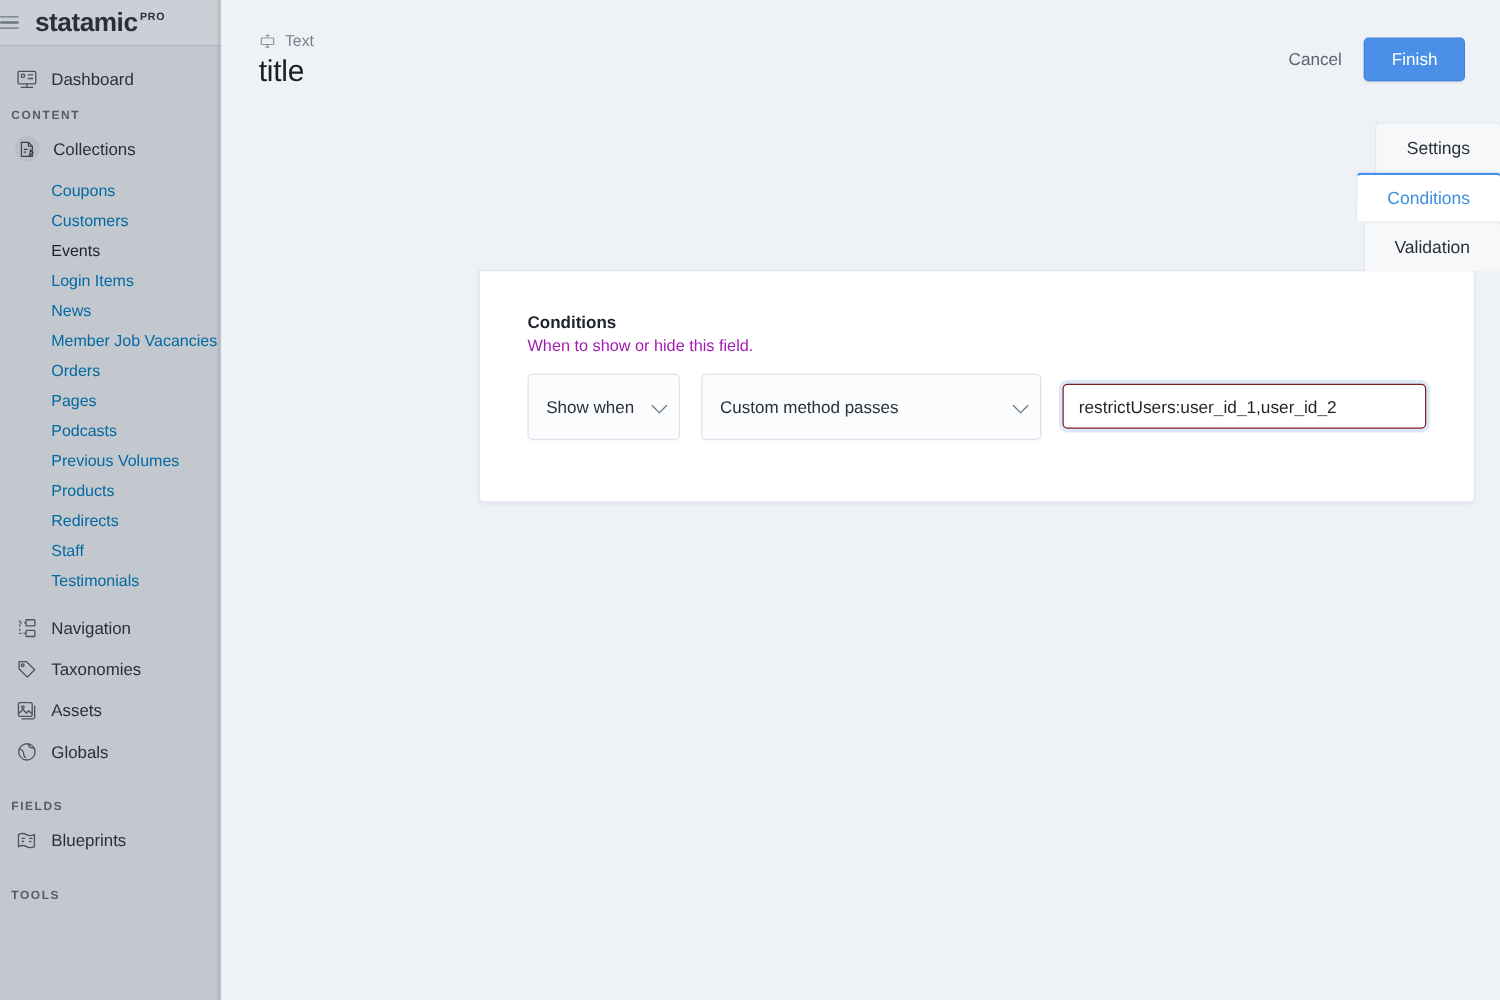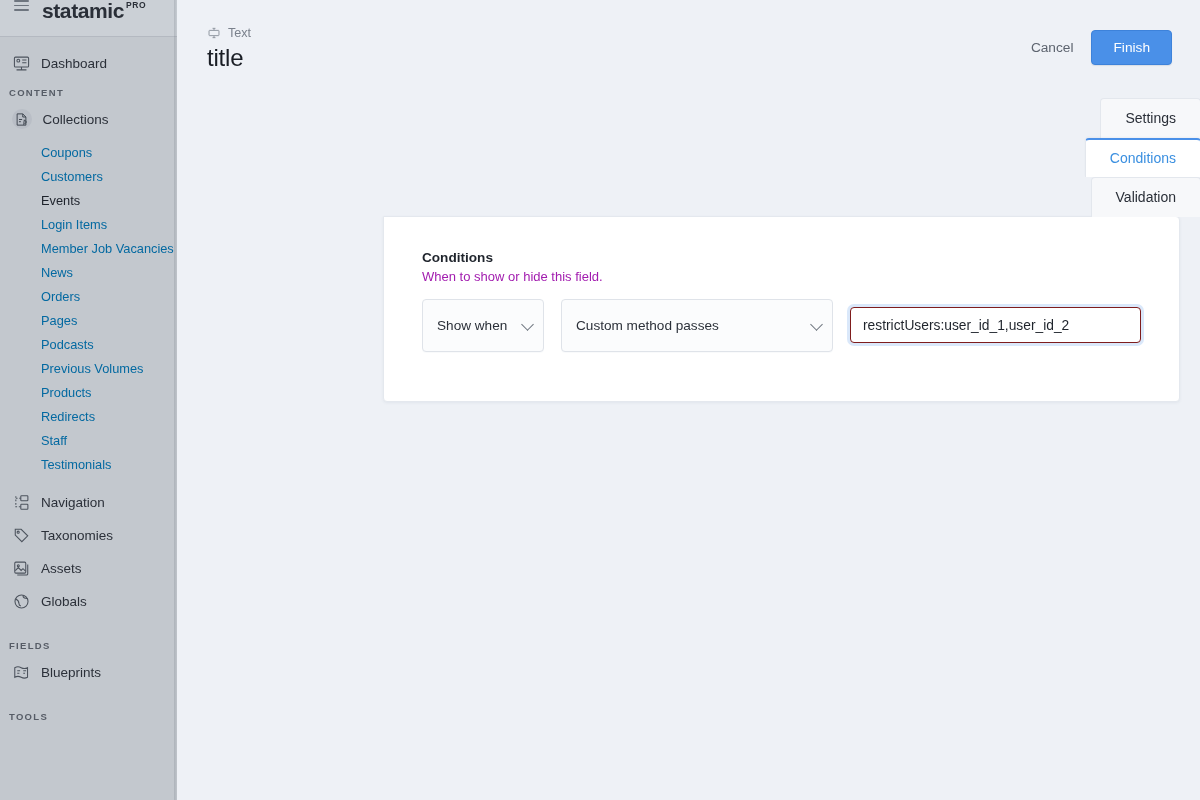--- a/index.html
+++ b/index.html
@@ -34,22 +34,21 @@
     top: 0; right: 0;
     width: 3px; height: 100%;
     background: linear-gradient(to right, rgba(120,128,138,0.30), rgba(120,128,138,0.05));
   }
 
   .brand-bar {
     height: 37px;
     background: #cbd0d6;
     border-bottom: 1px solid #b4b9c1;
     display: flex;
-    align-items: flex-start;
-    padding-left: 14px;
+    align-items: center;
     gap: 13px;
   }
   .hamburger { display: flex; flex-direction: column; gap: 3px; cursor: pointer; }
   .hamburger span {
     display: block;
     width: 15px; height: 1.6px;
     background: #6e757f;
     border-radius: 1px;
   }
   .brand-logo {
@@ -364,24 +363,24 @@
       <div class="sub-item">
         <span class="label">Customers</span>
       </div>
       <div class="sub-item active">
         <span class="label">Events</span>
       </div>
       <div class="sub-item">
         <span class="label">Login Items</span>
       </div>
       <div class="sub-item">
+        <span class="label">News</span>
+      </div>
+      <div class="sub-item">
         <span class="label">Member Job Vacancies</span>
-      </div>
-      <div class="sub-item">
-        <span class="label">News</span>
       </div>
       <div class="sub-item">
         <span class="label">Orders</span>
       </div>
       <div class="sub-item">
         <span class="label">Pages</span>
       </div>
       <div class="sub-item">
         <span class="label">Podcasts</span>
       </div>

